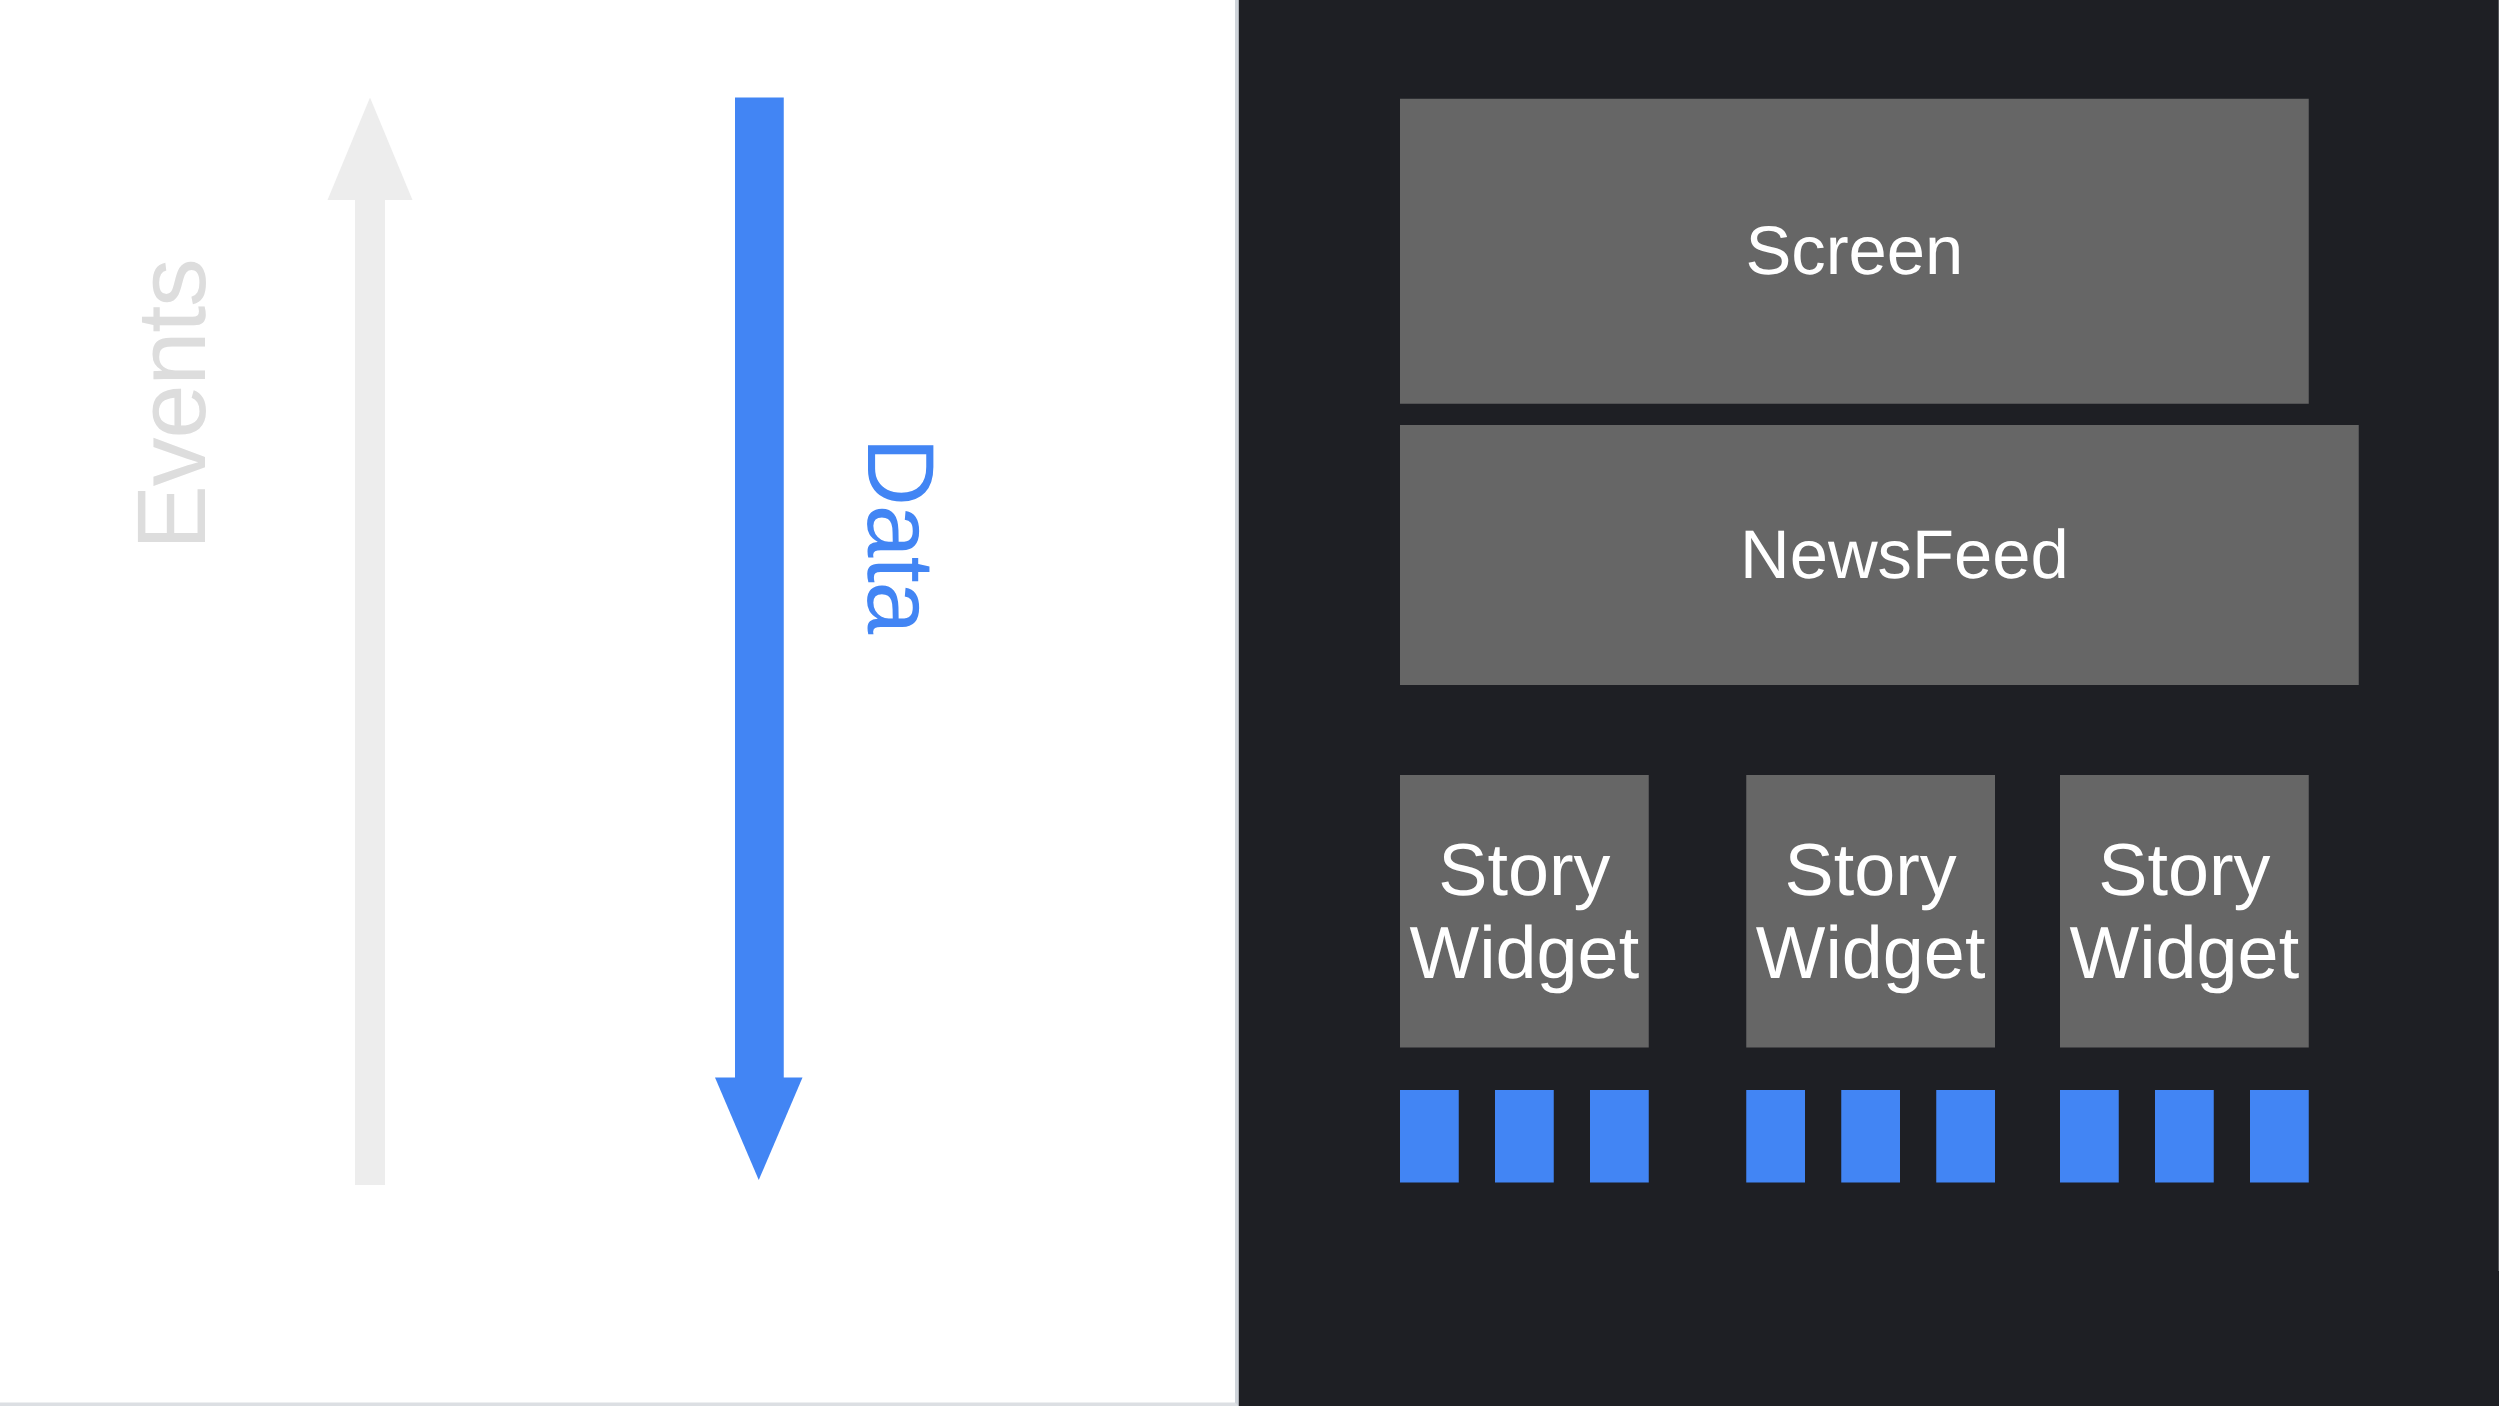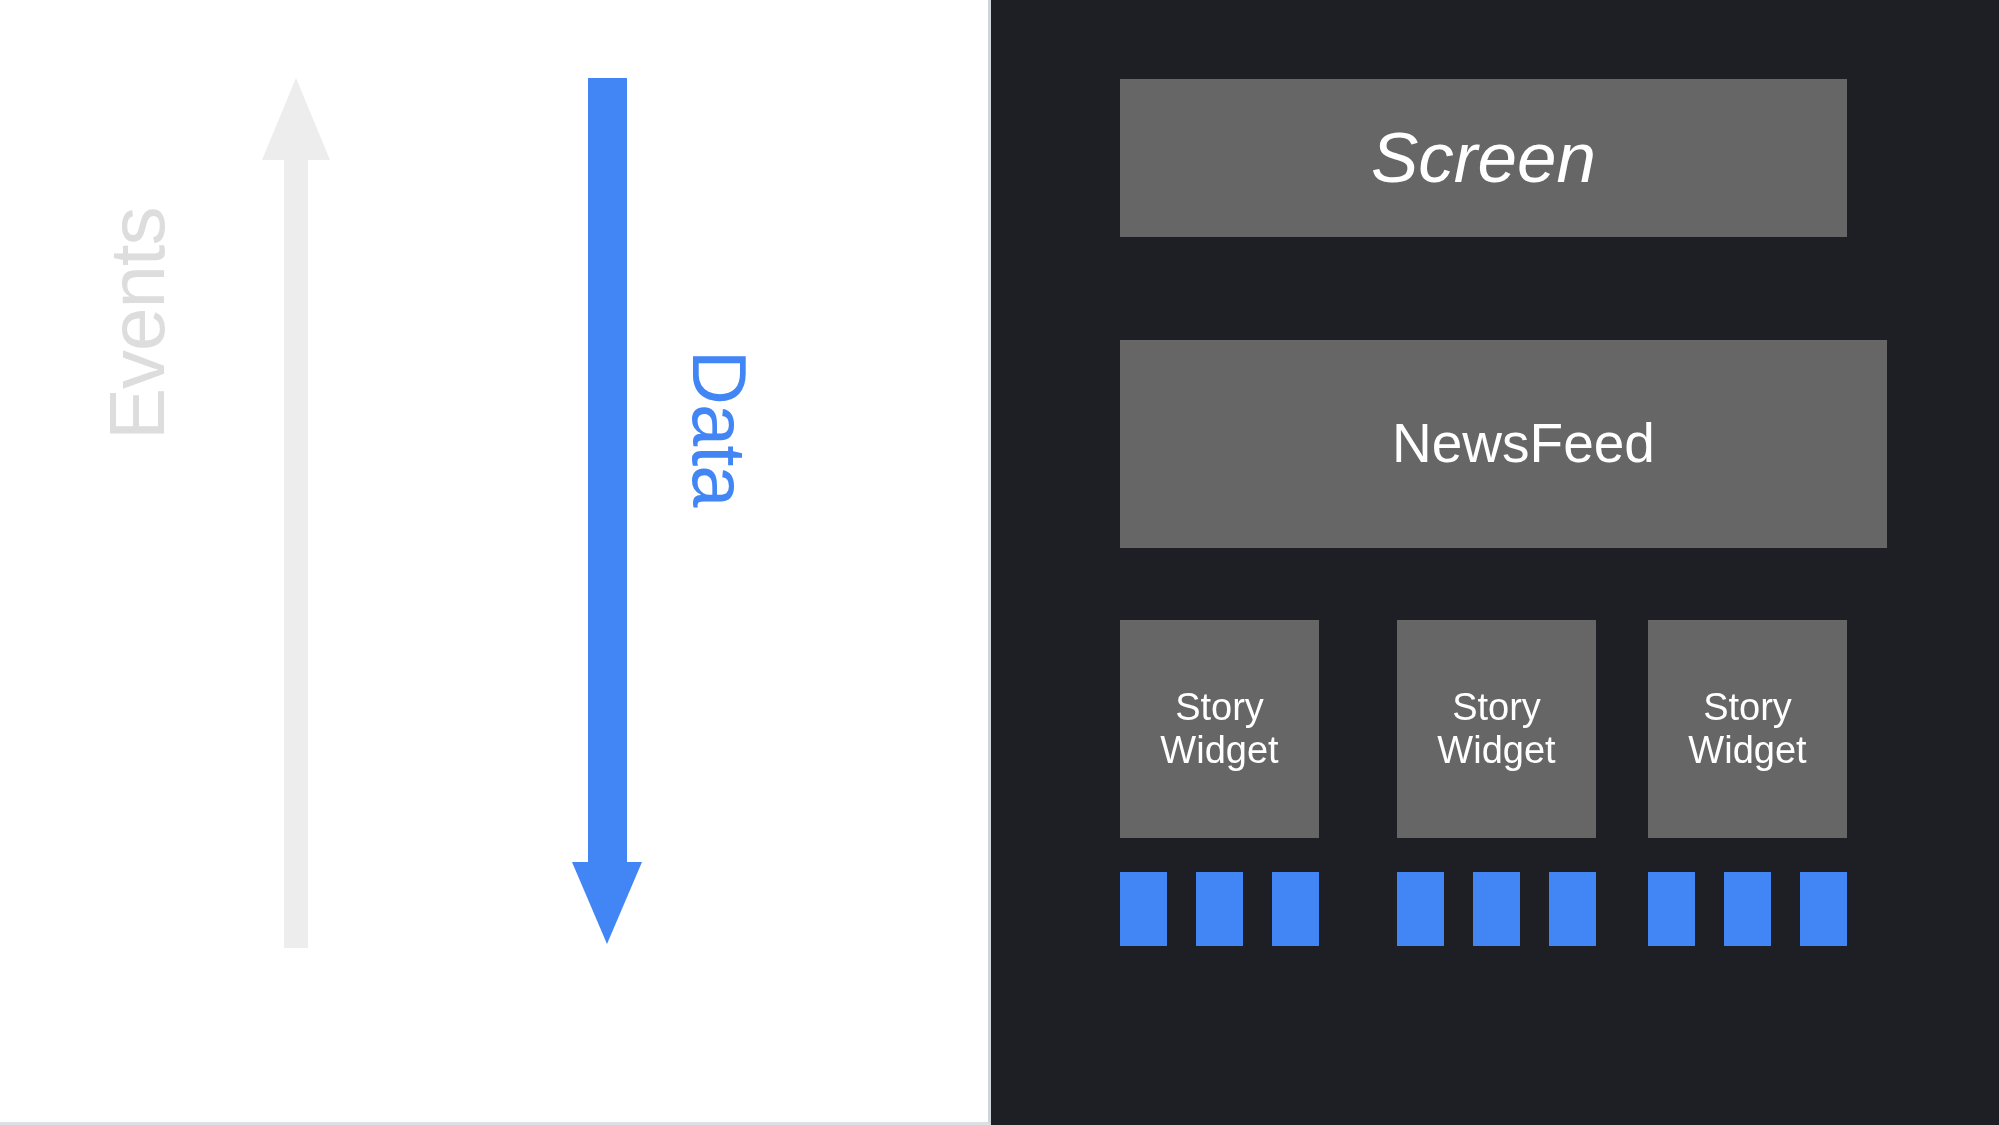--- a/index.html
+++ b/index.html
@@ -142,38 +142,37 @@
     justify-content: center;
     text-align: center;
     font-weight: 400;
     line-height: 1.12;
   }
 
   .node-screen {
     left: 129px;
     top: 79px;
     width: 727px;
-    height: 158px;
-    font-size: 71px;
-    font-style: italic;
+    height: 244px;
+    font-size: 55px;
   }
   .node-newsfeed {
     left: 129px;
     top: 340px;
     width: 727px;
     height: 208px;
     font-size: 55px;
     padding-left: 40px;
   }
 
   .node-widget {
     top: 620px;
     width: 199px;
     height: 218px;
-    font-size: 38px;
+    font-size: 59px;
   }
   .widget-0 { left: 129px; }
   .widget-1 { left: 406px; }
   .widget-2 { left: 657px; }
 
   .leaf-row {
     position: absolute;
     top: 872px;
     height: 74px;
   }

